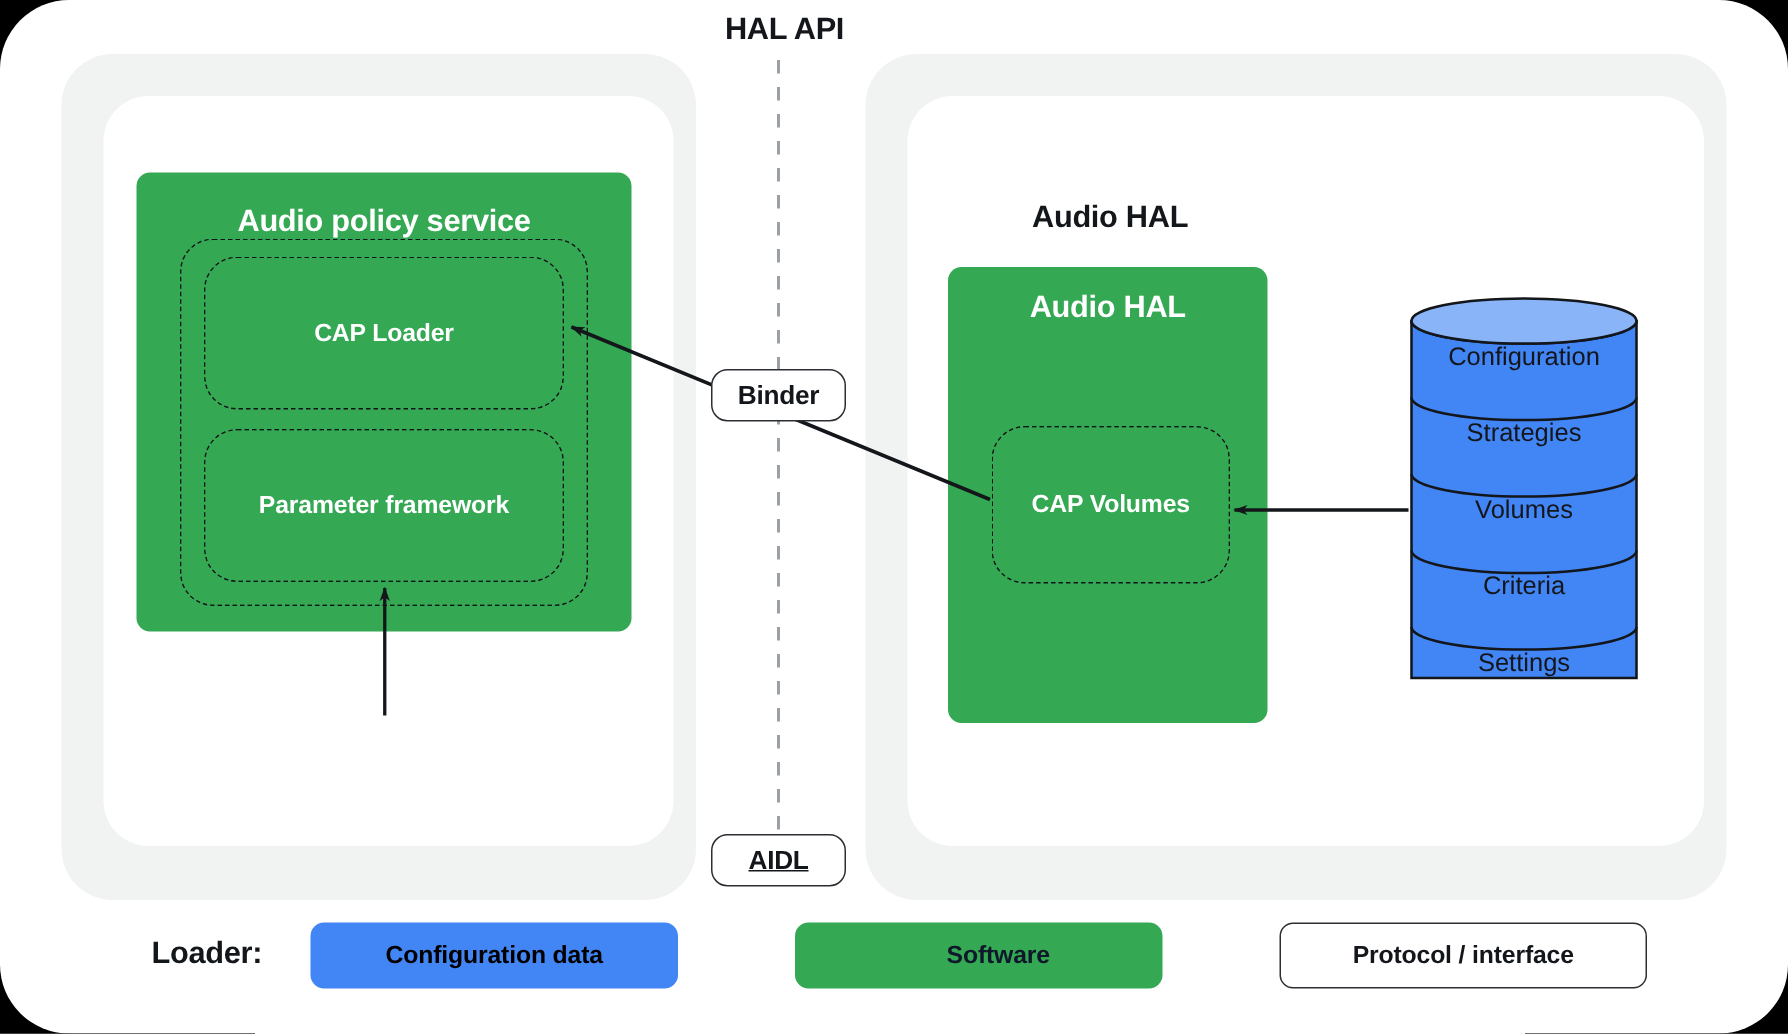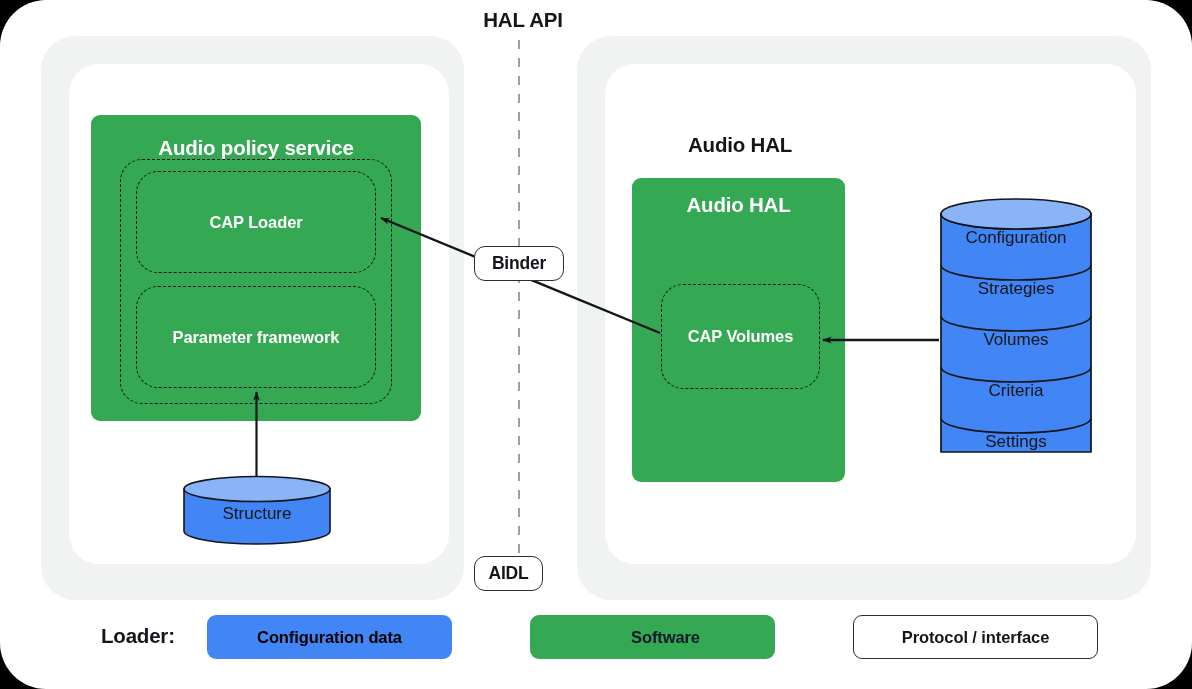--- a/index.html
+++ b/index.html
@@ -81,27 +81,20 @@
   <div class="abs dashed" style="left:120px;top:159px;width:272px;height:245px;"></div>
 
   <div class="abs dashed" style="left:136px;top:171px;width:240px;height:102px;">
     <div class="dashed-label" style="top:41px;">CAP Loader</div>
   </div>
 
   <div class="abs dashed" style="left:136px;top:286px;width:240px;height:102px;">
     <div class="dashed-label" style="top:41px;">Parameter framework</div>
   </div>
 
-  <div class="cyl" style="left:183px;top:476px;width:148px;height:68px;">
-    <svg width="148" height="68" viewBox="0 0 148 68" aria-hidden="true">
-      <path d="M1 13 L1 55 A73 13 0 0 0 147 55 L147 13 Z" fill="#4285f4" stroke="#13161a" stroke-width="1.6"></path>
-      <ellipse cx="74" cy="13" rx="73" ry="12.5" fill="#8ab4f8" stroke="#13161a" stroke-width="1.6"></ellipse>
-    </svg>
-    <div class="cyl-text" style="top:28px;">Structure</div>
-  </div>
 
   <div class="abs grey-panel" style="left:577px;top:36px;width:574px;height:564px;"></div>
   <div class="abs white-panel" style="left:605px;top:64px;width:531px;height:500px;"></div>
 
   <div class="abs section-title" style="left:688px;top:96px;">Audio HAL</div>
 
   <div class="abs green-box" style="left:632px;top:178px;width:213px;height:304px;">
     <div class="green-title" style="top:15px;">Audio HAL</div>
   </div>
 
@@ -137,21 +130,21 @@
 
     <line x1="256.5" y1="477" x2="256.5" y2="392" stroke="#13161a" stroke-width="2.2" marker-end="url(#arw)"></line>
 
     <line x1="660" y1="333" x2="381" y2="218" stroke="#13161a" stroke-width="2.4" marker-end="url(#arw)"></line>
 
     <line x1="939" y1="340" x2="823" y2="340" stroke="#13161a" stroke-width="2.4" marker-end="url(#arw)"></line>
   </svg>
 
   <div class="abs pill" style="left:474px;top:246px;width:90px;height:35px;">Binder</div>
 
-  <div class="abs pill" style="left:474px;top:556px;width:69px;height:35px;">AIDL</div>
+  <div class="abs pill" style="left:474px;top:556px;width:90px;height:35px;text-decoration:underline;">AIDL</div>
 
   <div class="abs legend-label" style="left:101px;top:624px;">Loader:</div>
 
   <div class="abs legend-chip chip-blue" style="left:207px;top:615px;width:245px;height:44px;">Configuration data</div>
 
   <div class="abs legend-chip chip-green" style="left:530px;top:615px;width:245px;height:44px;">Software</div>
 
   <div class="abs legend-chip chip-outline" style="left:853px;top:615px;width:245px;height:44px;">Protocol / interface</div>
 
 </div>

